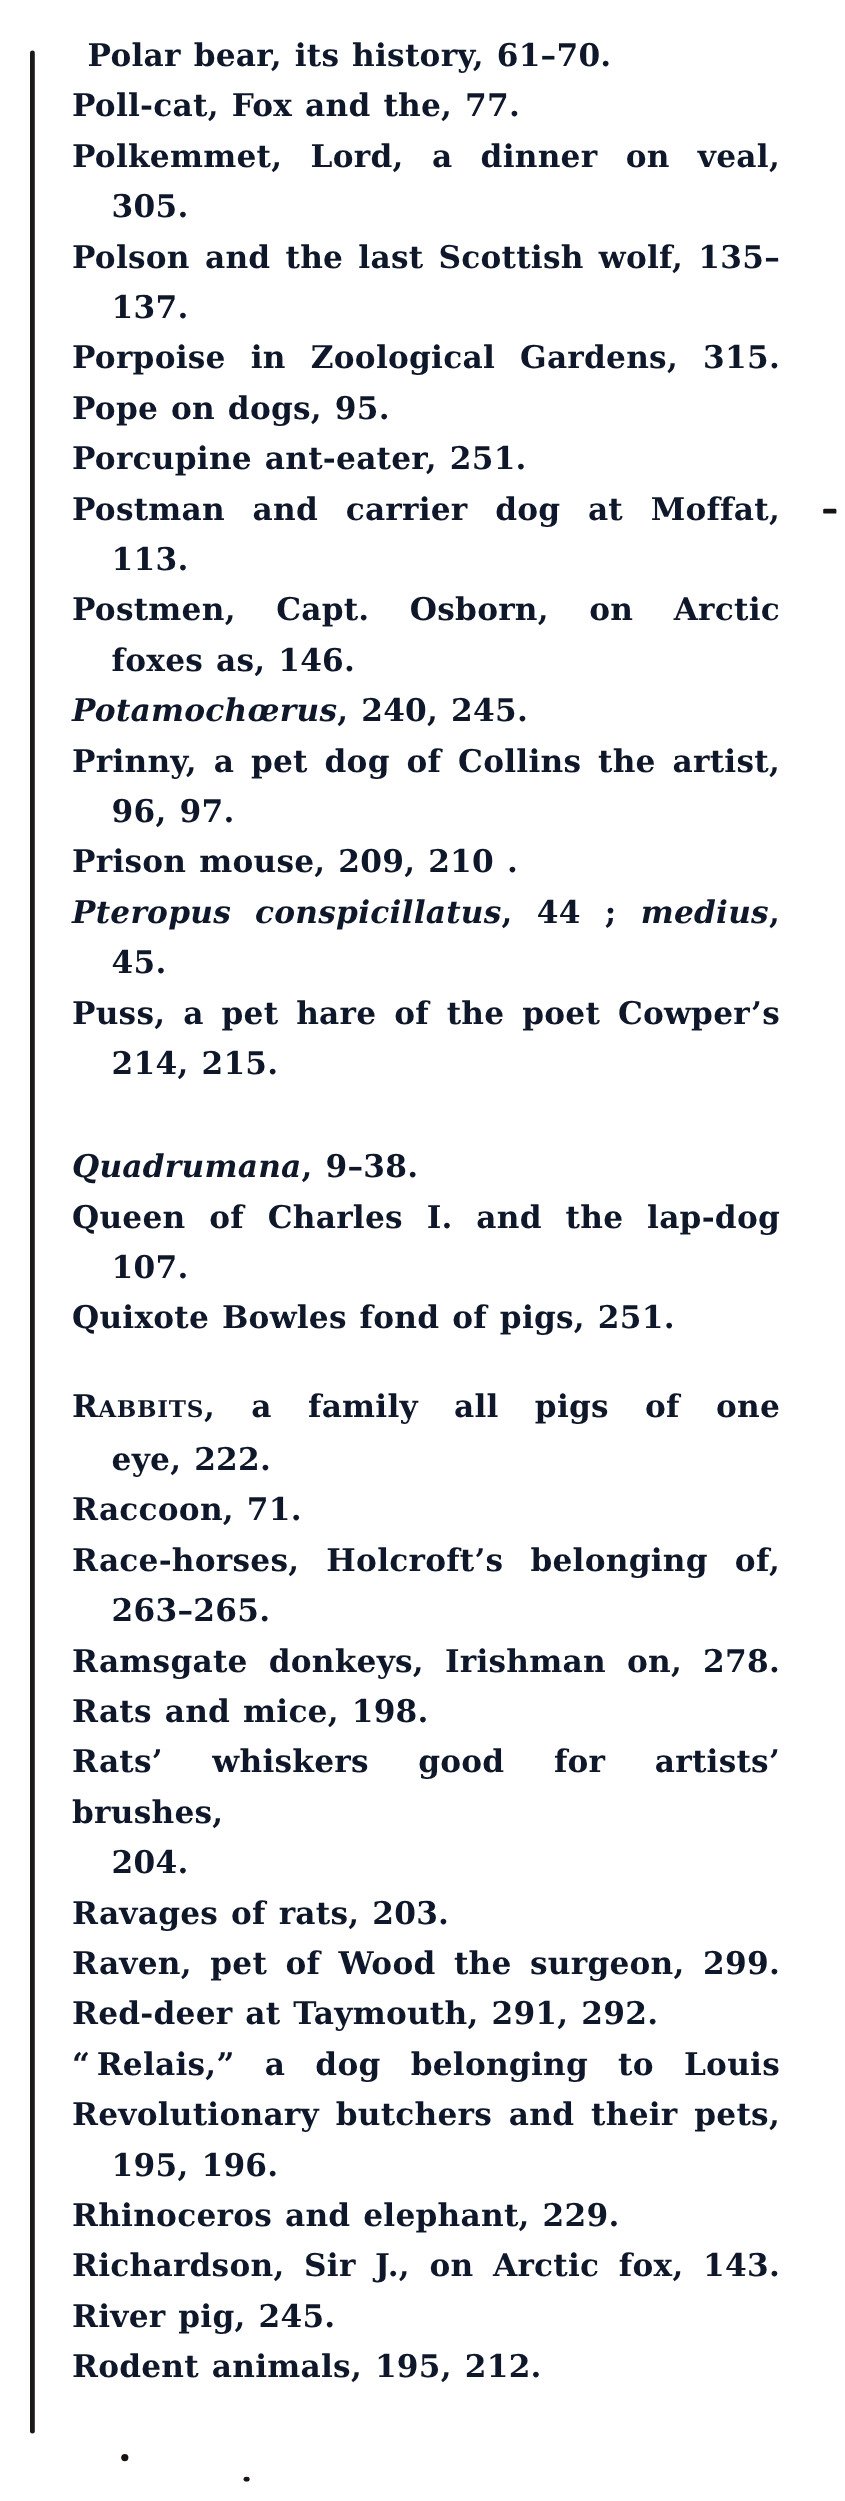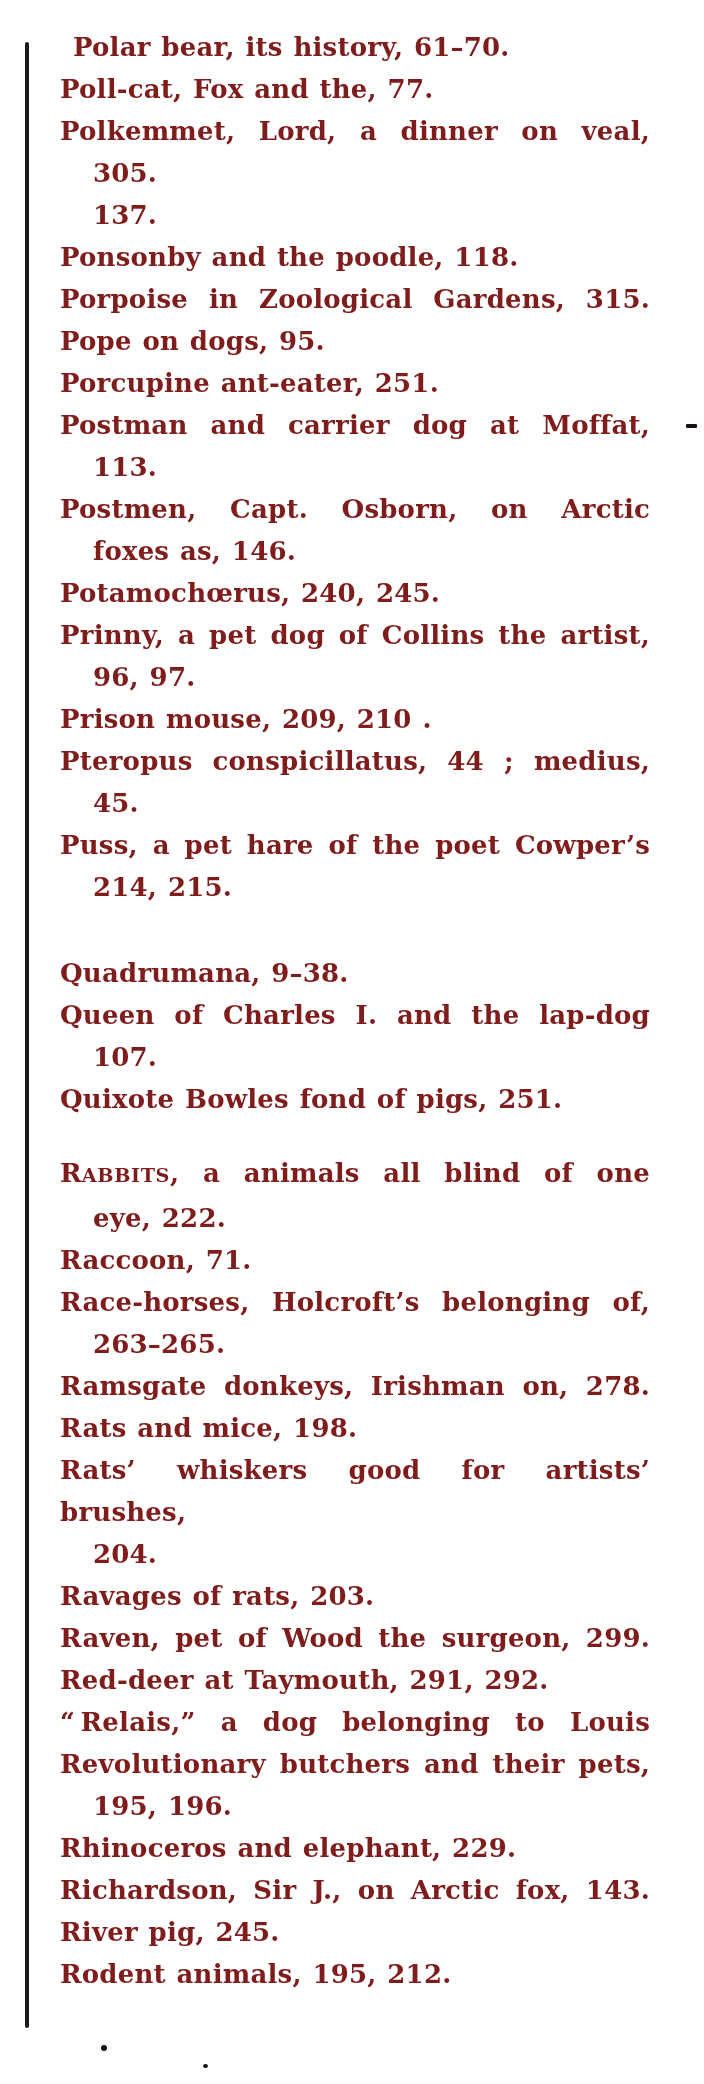--- a/index.html
+++ b/index.html
@@ -29,38 +29,38 @@
     word-spacing:1.5px;
     white-space:nowrap;
   }
   .ln.j{
     white-space:normal;
     text-align:justify;
     text-align-last:justify;
   }
   .ln.c{padding-left:33px;}
   .ln.x{padding-left:13px;}
-  .ln .i{}
+  .ln .i{font-style:italic;}
   .ln .sc{font-size:0.74em;letter-spacing:0.6px;}
   .gap{width:100%;}
   .speck{position:absolute;border-radius:50%;}
   .speck.dash{border-radius:1px;}
 </style>
 </head>
 <body>
 
-<div class="page" style="background: rgb(255, 255, 255); color: #7f1d1d;">
+<div class="page" style="background: rgb(255, 255, 255); color: #0f172a;">
   <div class="column-rule" style="background: rgb(28, 26, 24);"></div>
   <div class="text-col" id="index-column">
       <div class="ln x"><span class="r">Polar bear, its history, 61–70.</span></div>
       <div class="ln e"><span class="r">Poll-cat, Fox and the, 77.</span></div>
       <div class="ln e j"><span class="r">Polkemmet, Lord, a dinner on veal,</span></div>
       <div class="ln c"><span class="r">305.</span></div>
+      <div class="ln e j"><span class="r">Polson and the last Scottish wolf, 135–</span></div>
       <div class="ln c"><span class="r">137.</span></div>
-      <div class="ln e"><span class="r">Ponsonby and the poodle, 118.</span></div>
       <div class="ln e j"><span class="r">Porpoise in Zoological Gardens, 315.</span></div>
       <div class="ln e"><span class="r">Pope on dogs, 95.</span></div>
       <div class="ln e"><span class="r">Porcupine ant-eater, 251.</span></div>
       <div class="ln e j"><span class="r">Postman and carrier dog at Moffat,</span></div>
       <div class="ln c"><span class="r">113.</span></div>
       <div class="ln e j"><span class="r">Postmen, Capt. Osborn, on Arctic</span></div>
       <div class="ln c"><span class="r">foxes as, 146.</span></div>
       <div class="ln e"><span class="i">Potamochœrus</span><span class="r">, 240, 245.</span></div>
       <div class="ln e j"><span class="r">Prinny, a pet dog of Collins the artist,</span></div>
       <div class="ln c"><span class="r">96, 97.</span></div>
@@ -68,21 +68,21 @@
       <div class="ln e j"><span class="i">Pteropus conspicillatus</span><span class="r">, 44 ; </span><span class="i">medius</span><span class="r">,</span></div>
       <div class="ln c"><span class="r">45.</span></div>
       <div class="ln e j"><span class="r">Puss, a pet hare of the poet Cowper’s</span></div>
       <div class="ln c"><span class="r">214, 215.</span></div>
       <div class="gap" style="height: 44px;"></div>
       <div class="ln e"><span class="i">Quadrumana</span><span class="r">, 9–38.</span></div>
       <div class="ln e j"><span class="r">Queen of Charles I. and the lap-dog</span></div>
       <div class="ln c"><span class="r">107.</span></div>
       <div class="ln e"><span class="r">Quixote Bowles fond of pigs, 251.</span></div>
       <div class="gap" style="height: 32px;"></div>
-      <div class="ln e j"><span class="r">R</span><span class="sc">ABBITS</span><span class="r">, a animals all blind of one</span></div>
+      <div class="ln e j"><span class="r">R</span><span class="sc">ABBITS</span><span class="r">, a family all pigs of one</span></div>
       <div class="ln c"><span class="r">eye, 222.</span></div>
       <div class="ln e"><span class="r">Raccoon, 71.</span></div>
       <div class="ln e j"><span class="r">Race-horses, Holcroft’s belonging of,</span></div>
       <div class="ln c"><span class="r">263–265.</span></div>
       <div class="ln e j"><span class="r">Ramsgate donkeys, Irishman on, 278.</span></div>
       <div class="ln e"><span class="r">Rats and mice, 198.</span></div>
       <div class="ln e j"><span class="r">Rats’ whiskers good for artists’ brushes,</span></div>
       <div class="ln c"><span class="r">204.</span></div>
       <div class="ln e"><span class="r">Ravages of rats, 203.</span></div>
       <div class="ln e j"><span class="r">Raven, pet of Wood the surgeon, 299.</span></div>

